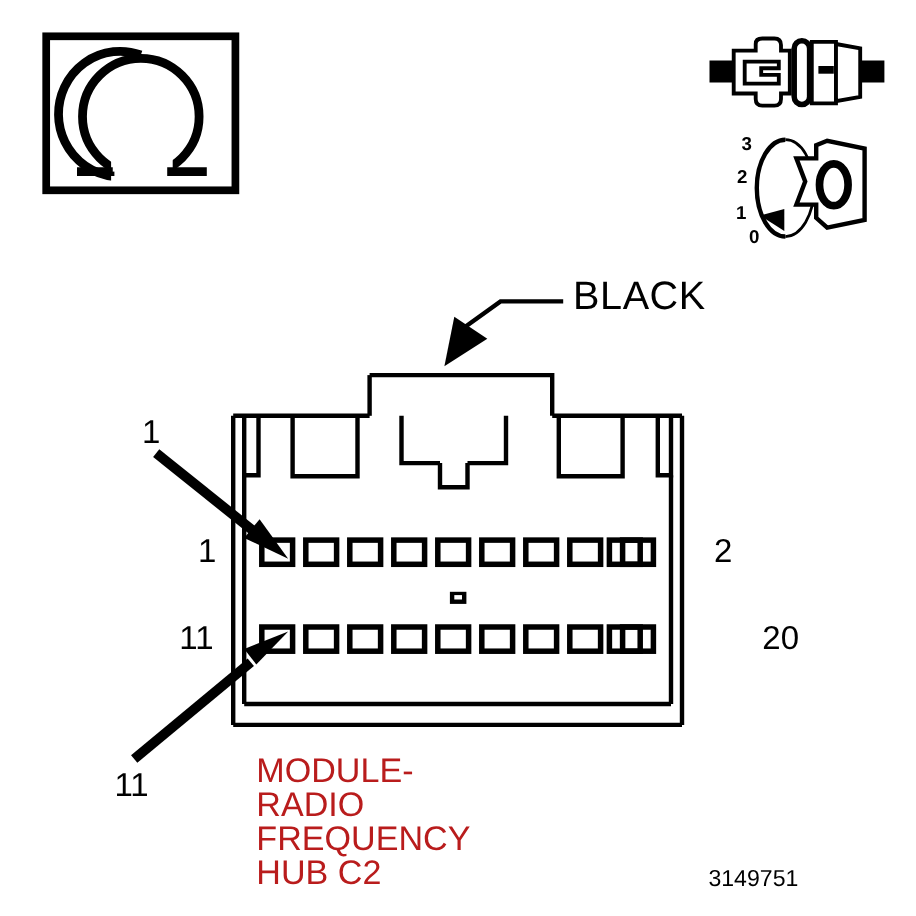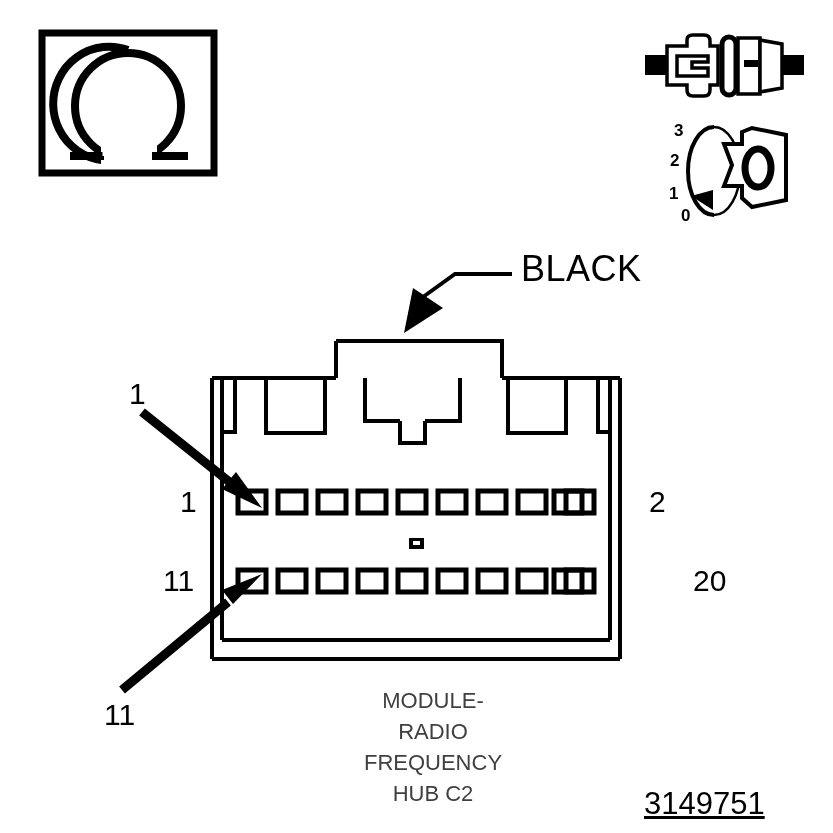--- a/index.html
+++ b/index.html
@@ -39,29 +39,27 @@
   }
   .row-num {
     font-size: 30px;
   }
   .wire-color {
     font-size: 36px;
     letter-spacing: 0.5px;
   }
   .caption {
     position: absolute;
-    text-align: center;
-    font-size: 22px;
+    font-size: 31px;
     line-height: 31px;
-    color: #404040;
+    color: #b91c1c;
     white-space: pre-line;
   }
   .partno {
-    font-size: 31px;
-    text-decoration: underline;
+    font-size: 21px;
   }
   .keypos {
     font-size: 17px;
     font-weight: bold;
   }
 </style>
 </head>
 <body>
 
 <div id="page">

